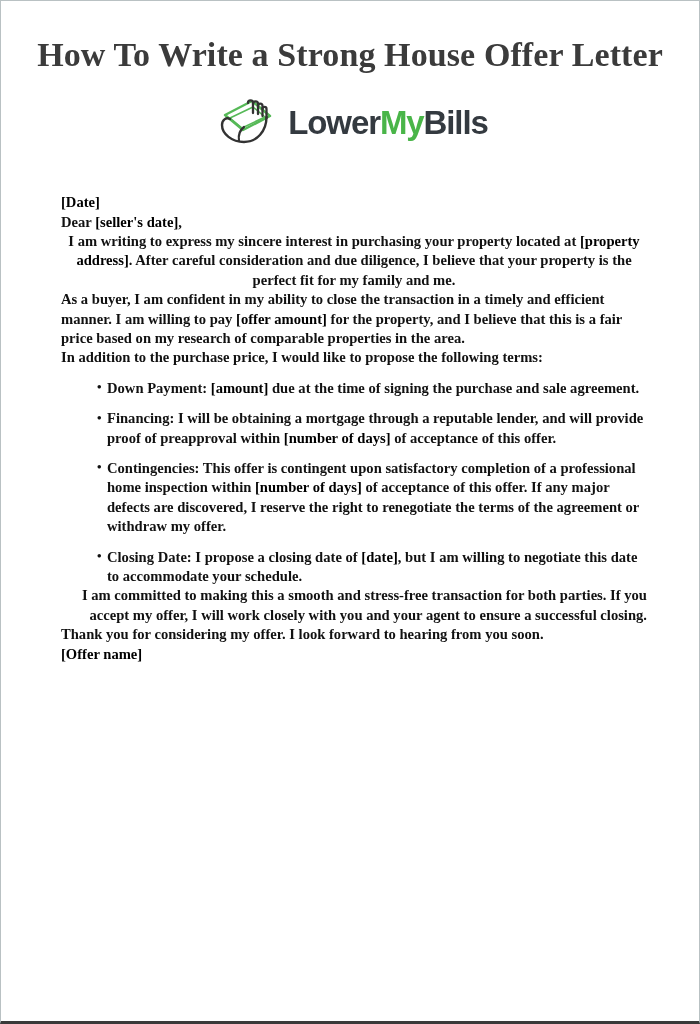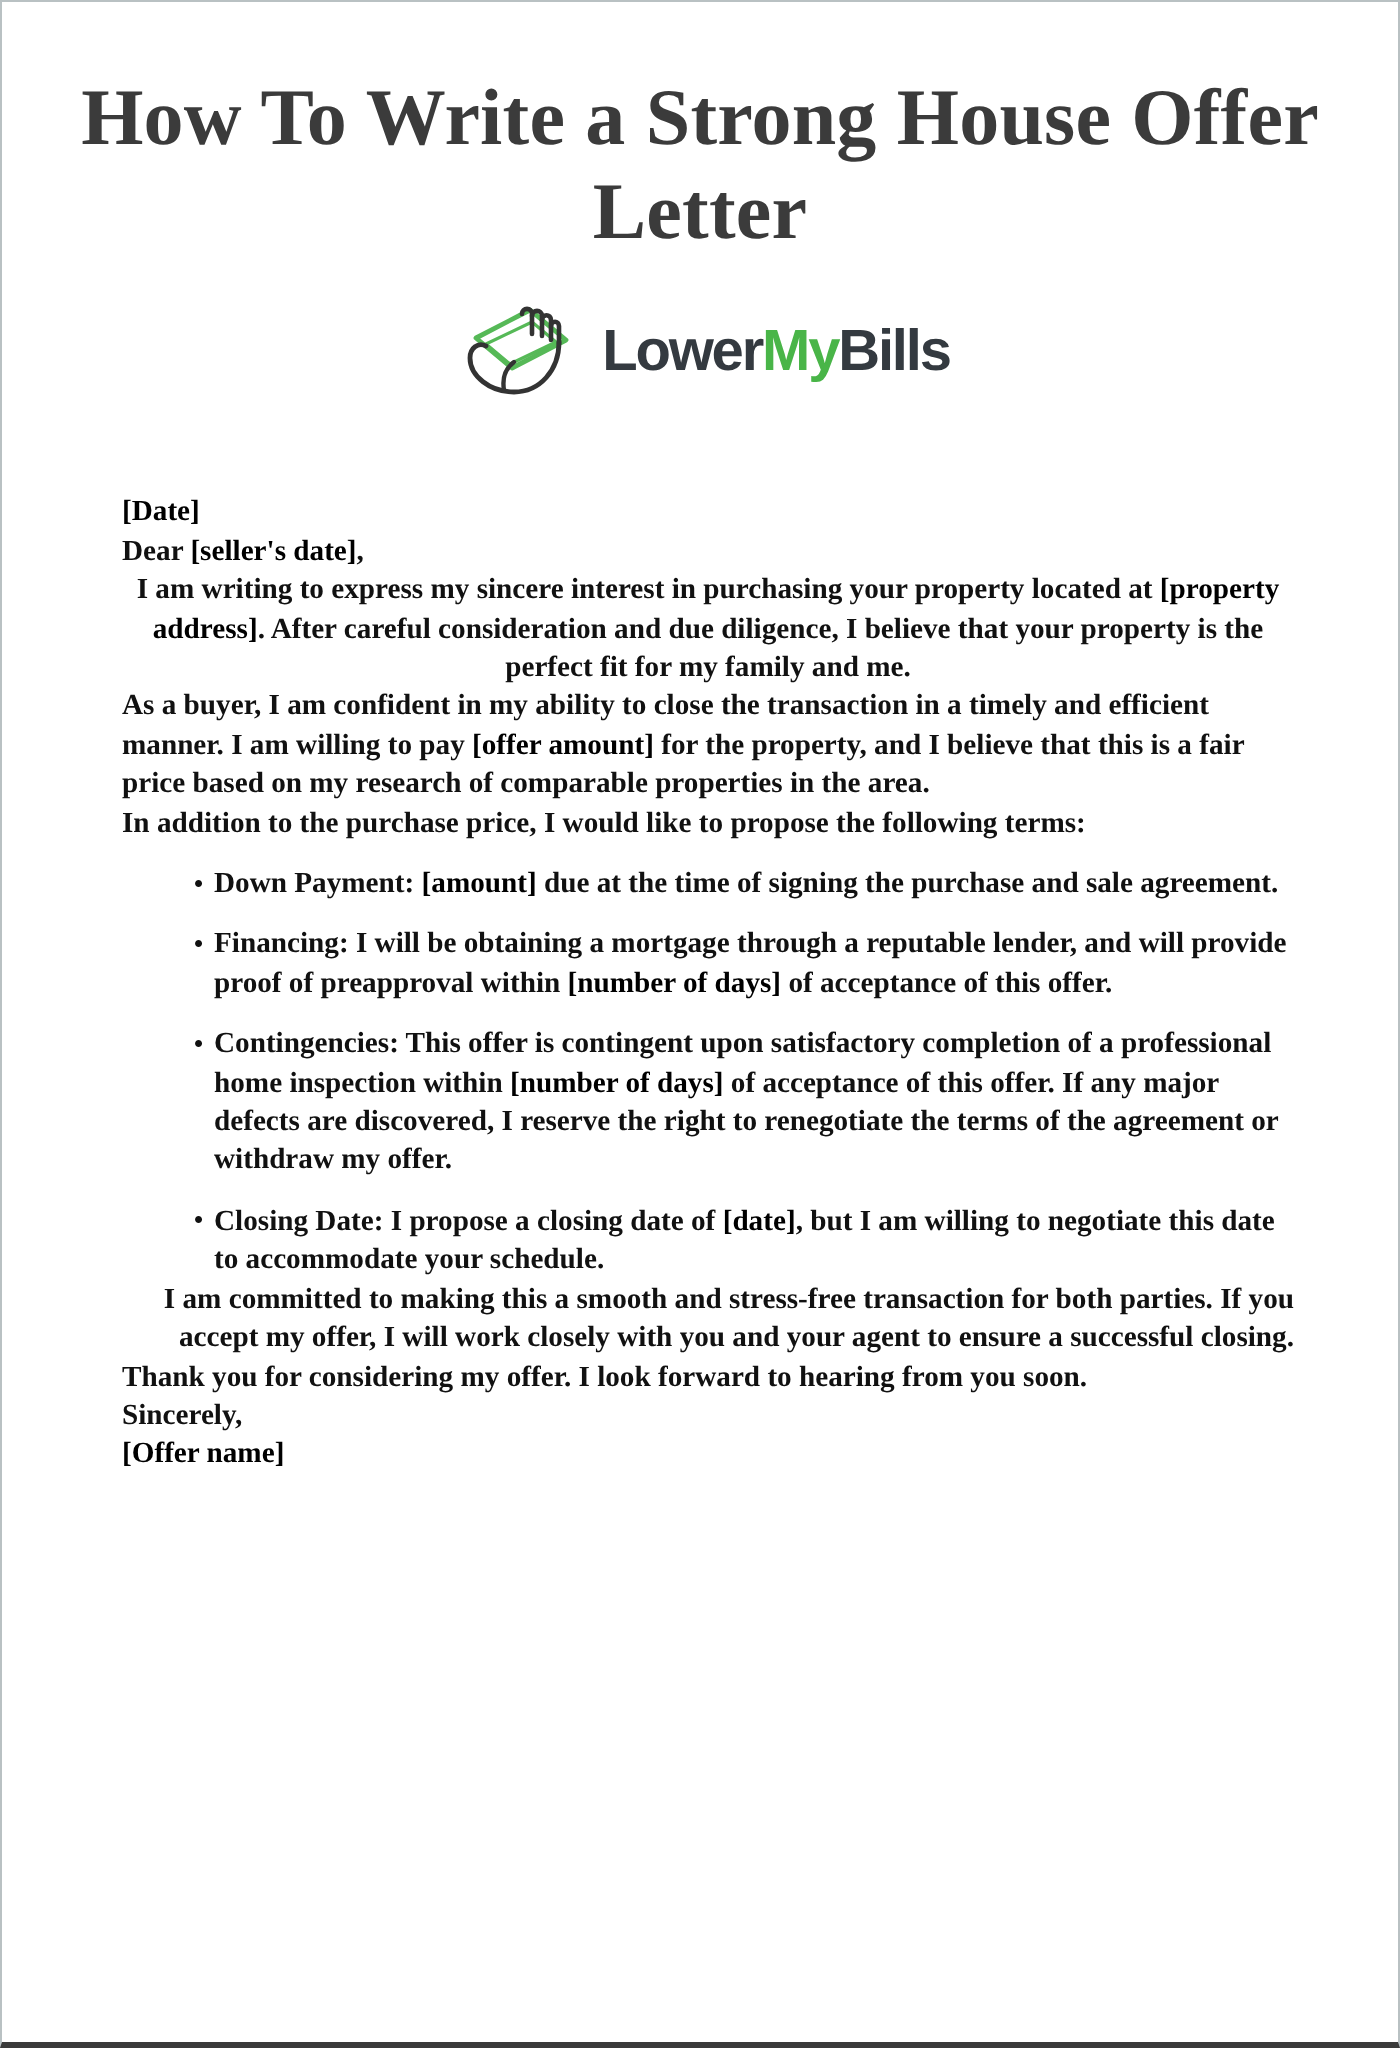--- a/index.html
+++ b/index.html
@@ -25,21 +25,21 @@
     overflow: hidden;
   }
 
   
   .doc-title {
     margin: 0;
     padding: 34px 28px 0 28px;
     text-align: center;
     font-family: "Liberation Serif", "DejaVu Serif", serif;
     font-weight: bold;
-    font-size: 40px;
+    font-size: 34px;
     line-height: 1.18;
     letter-spacing: .1px;
     color: #3b3b3b;
   }
 
   .logo-wrap {
     margin-top: 22px;
     display: flex;
     align-items: center;
     justify-content: center;
@@ -47,21 +47,21 @@
   }
   .logo-mark {
     width: 66px;
     height: 50px;
     display: block;
     flex: 0 0 auto;
   }
   .logo-text {
     font-family: "Liberation Sans", "DejaVu Sans", sans-serif;
     font-weight: bold;
-    font-size: 29px;
+    font-size: 33px;
     line-height: 1;
     letter-spacing: -1.1px;
     white-space: nowrap;
   }
   .logo-text .lt-dark { color: #343a40; }
   .logo-text .lt-green { color: #49b548; }
 
   
   .letter {
     padding: 0 52px 0 60px;
@@ -156,18 +156,17 @@
 
       <li><span class="bullet-inner"><span>Contingencies: This offer is contingent upon satisfactory completion of a professional home inspection within </span><span class="ph">[number of days]</span><span> of acceptance of this offer. If any major defects are discovered, I reserve the right to renegotiate the terms of the agreement or withdraw my offer.</span></span></li>
 
       <li><span class="bullet-inner"><span>Closing Date: I propose a closing date of </span><span class="ph">[date]</span><span>, but I am willing to negotiate this date to accommodate your schedule.</span></span></li>
     </ul>
 
     <p class="blk-close1">I am committed to making this a smooth and stress-free transaction for both parties. If you accept my offer, I will work closely with you and your agent to ensure a successful closing.</p>
 
     <p class="blk-close2">Thank you for considering my offer. I look forward to hearing from you soon.</p>
 
-    <p class="blk-signoff">Sincerely,</p>
 
     <p class="blk-yourname"><span class="ph">[Offer name]</span></p>
 
   </div>
 </div>
 
 </body></html>

